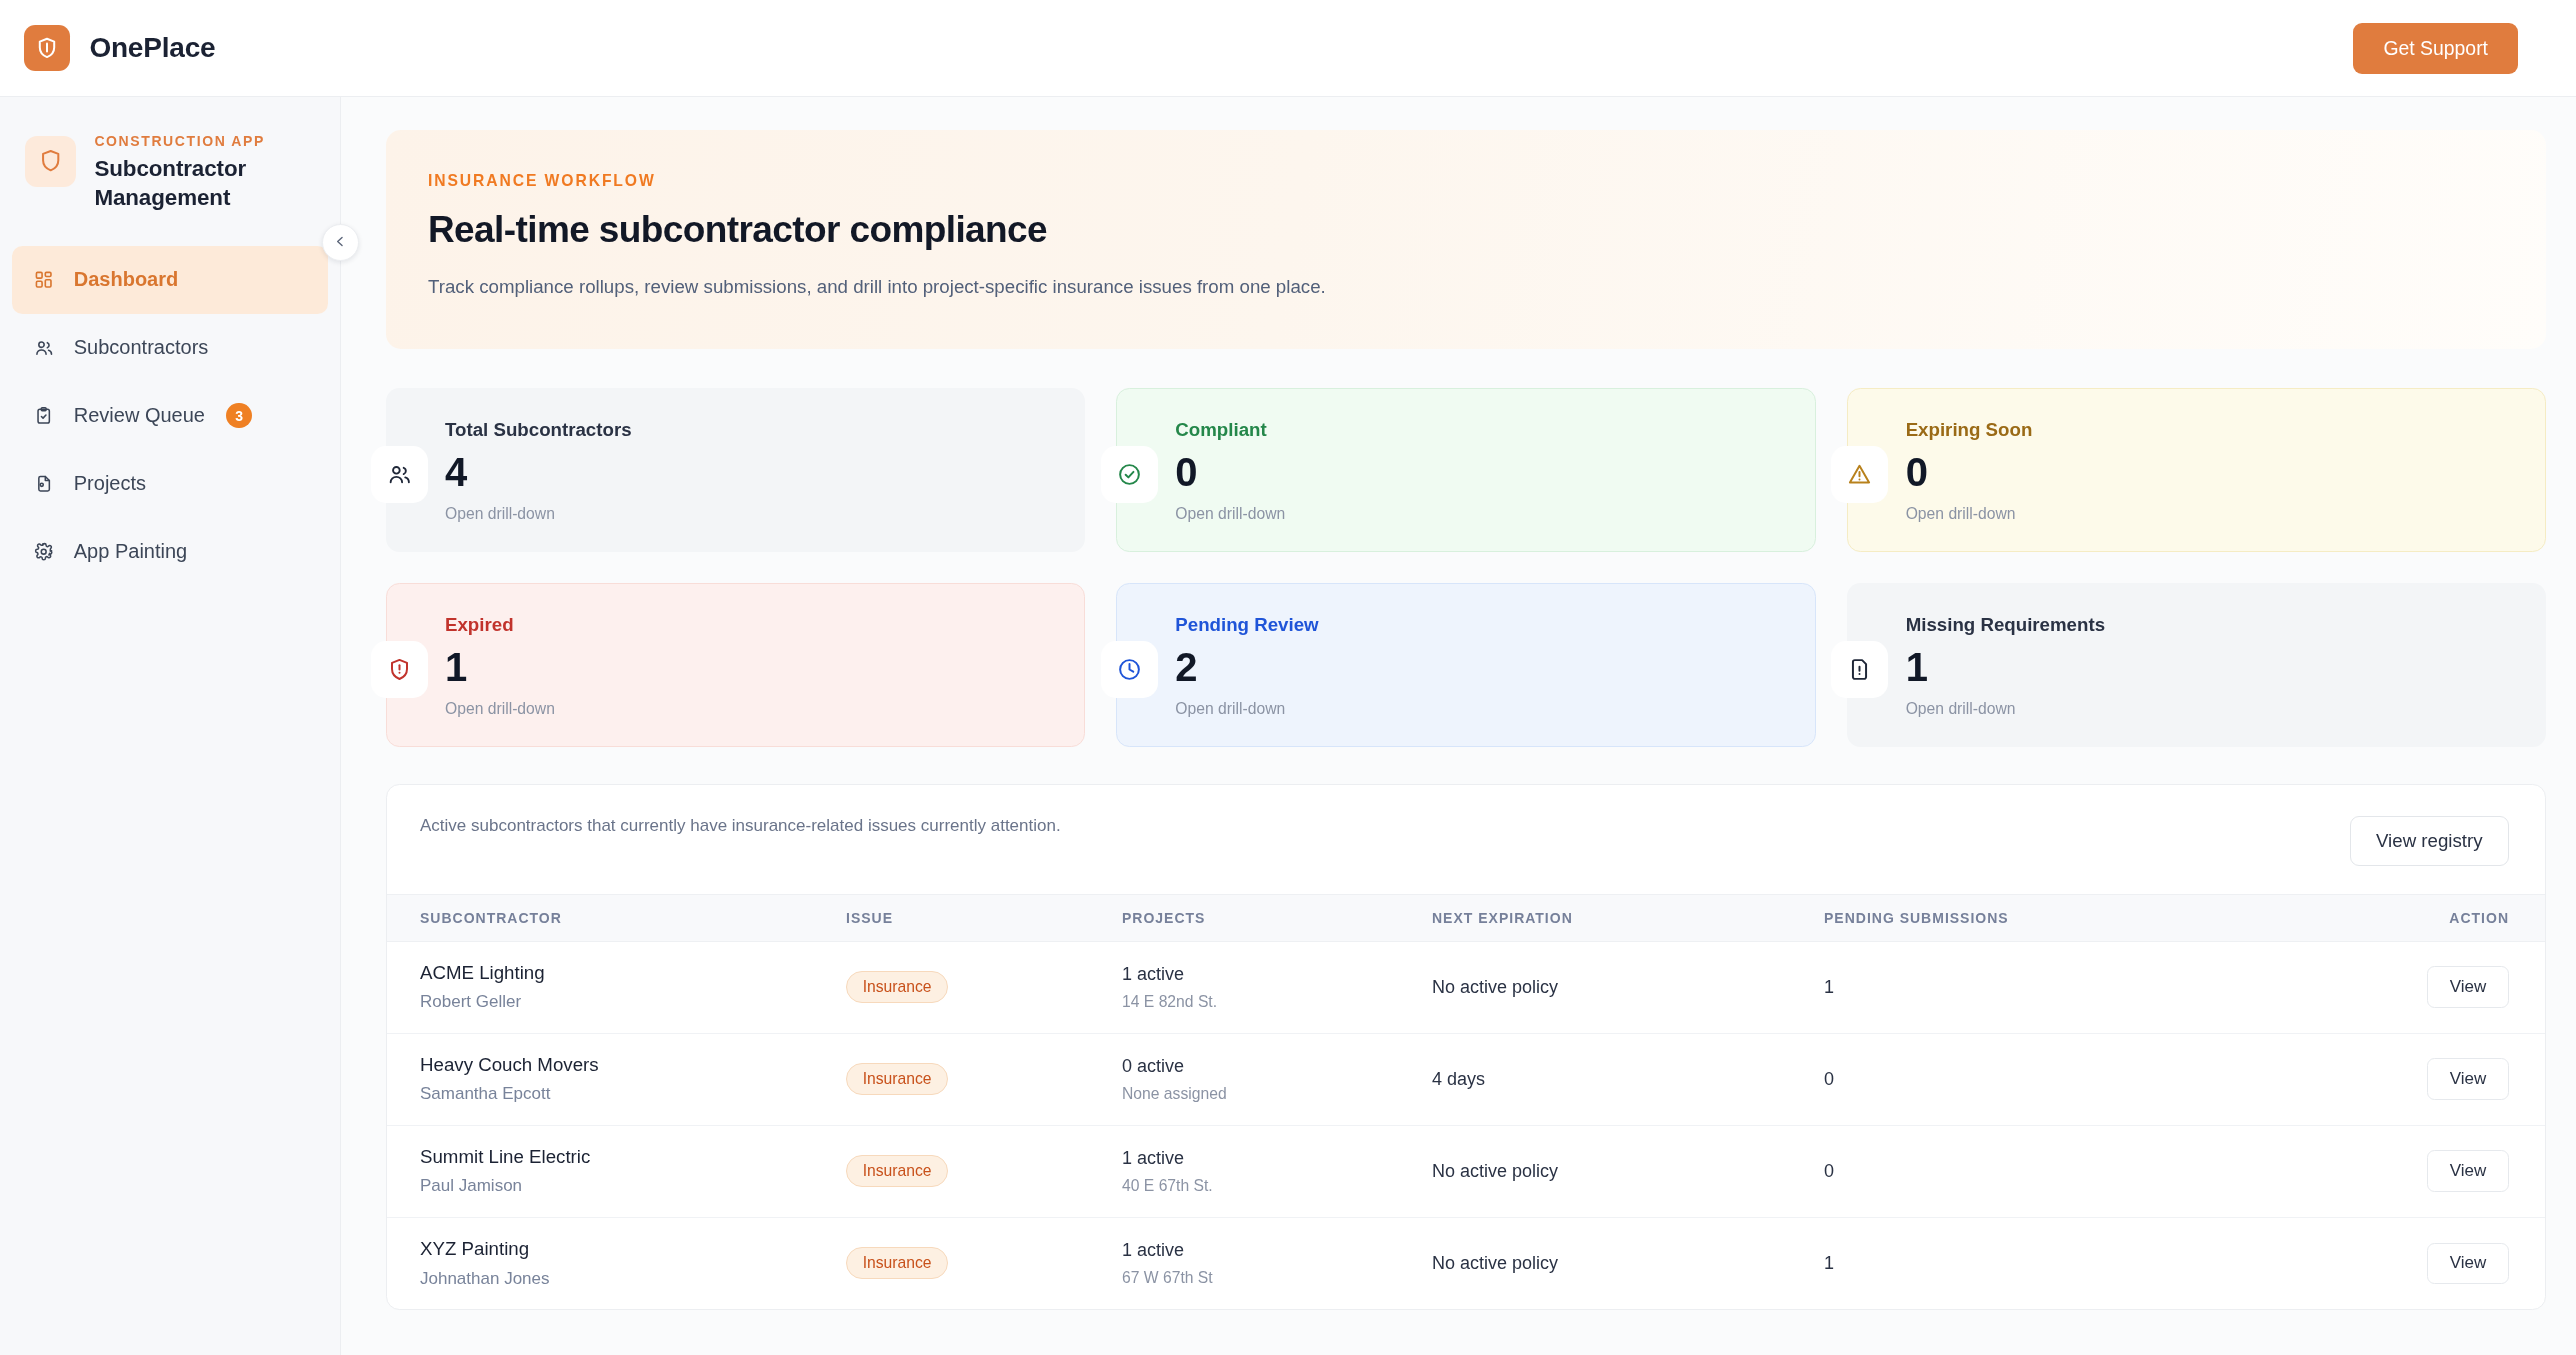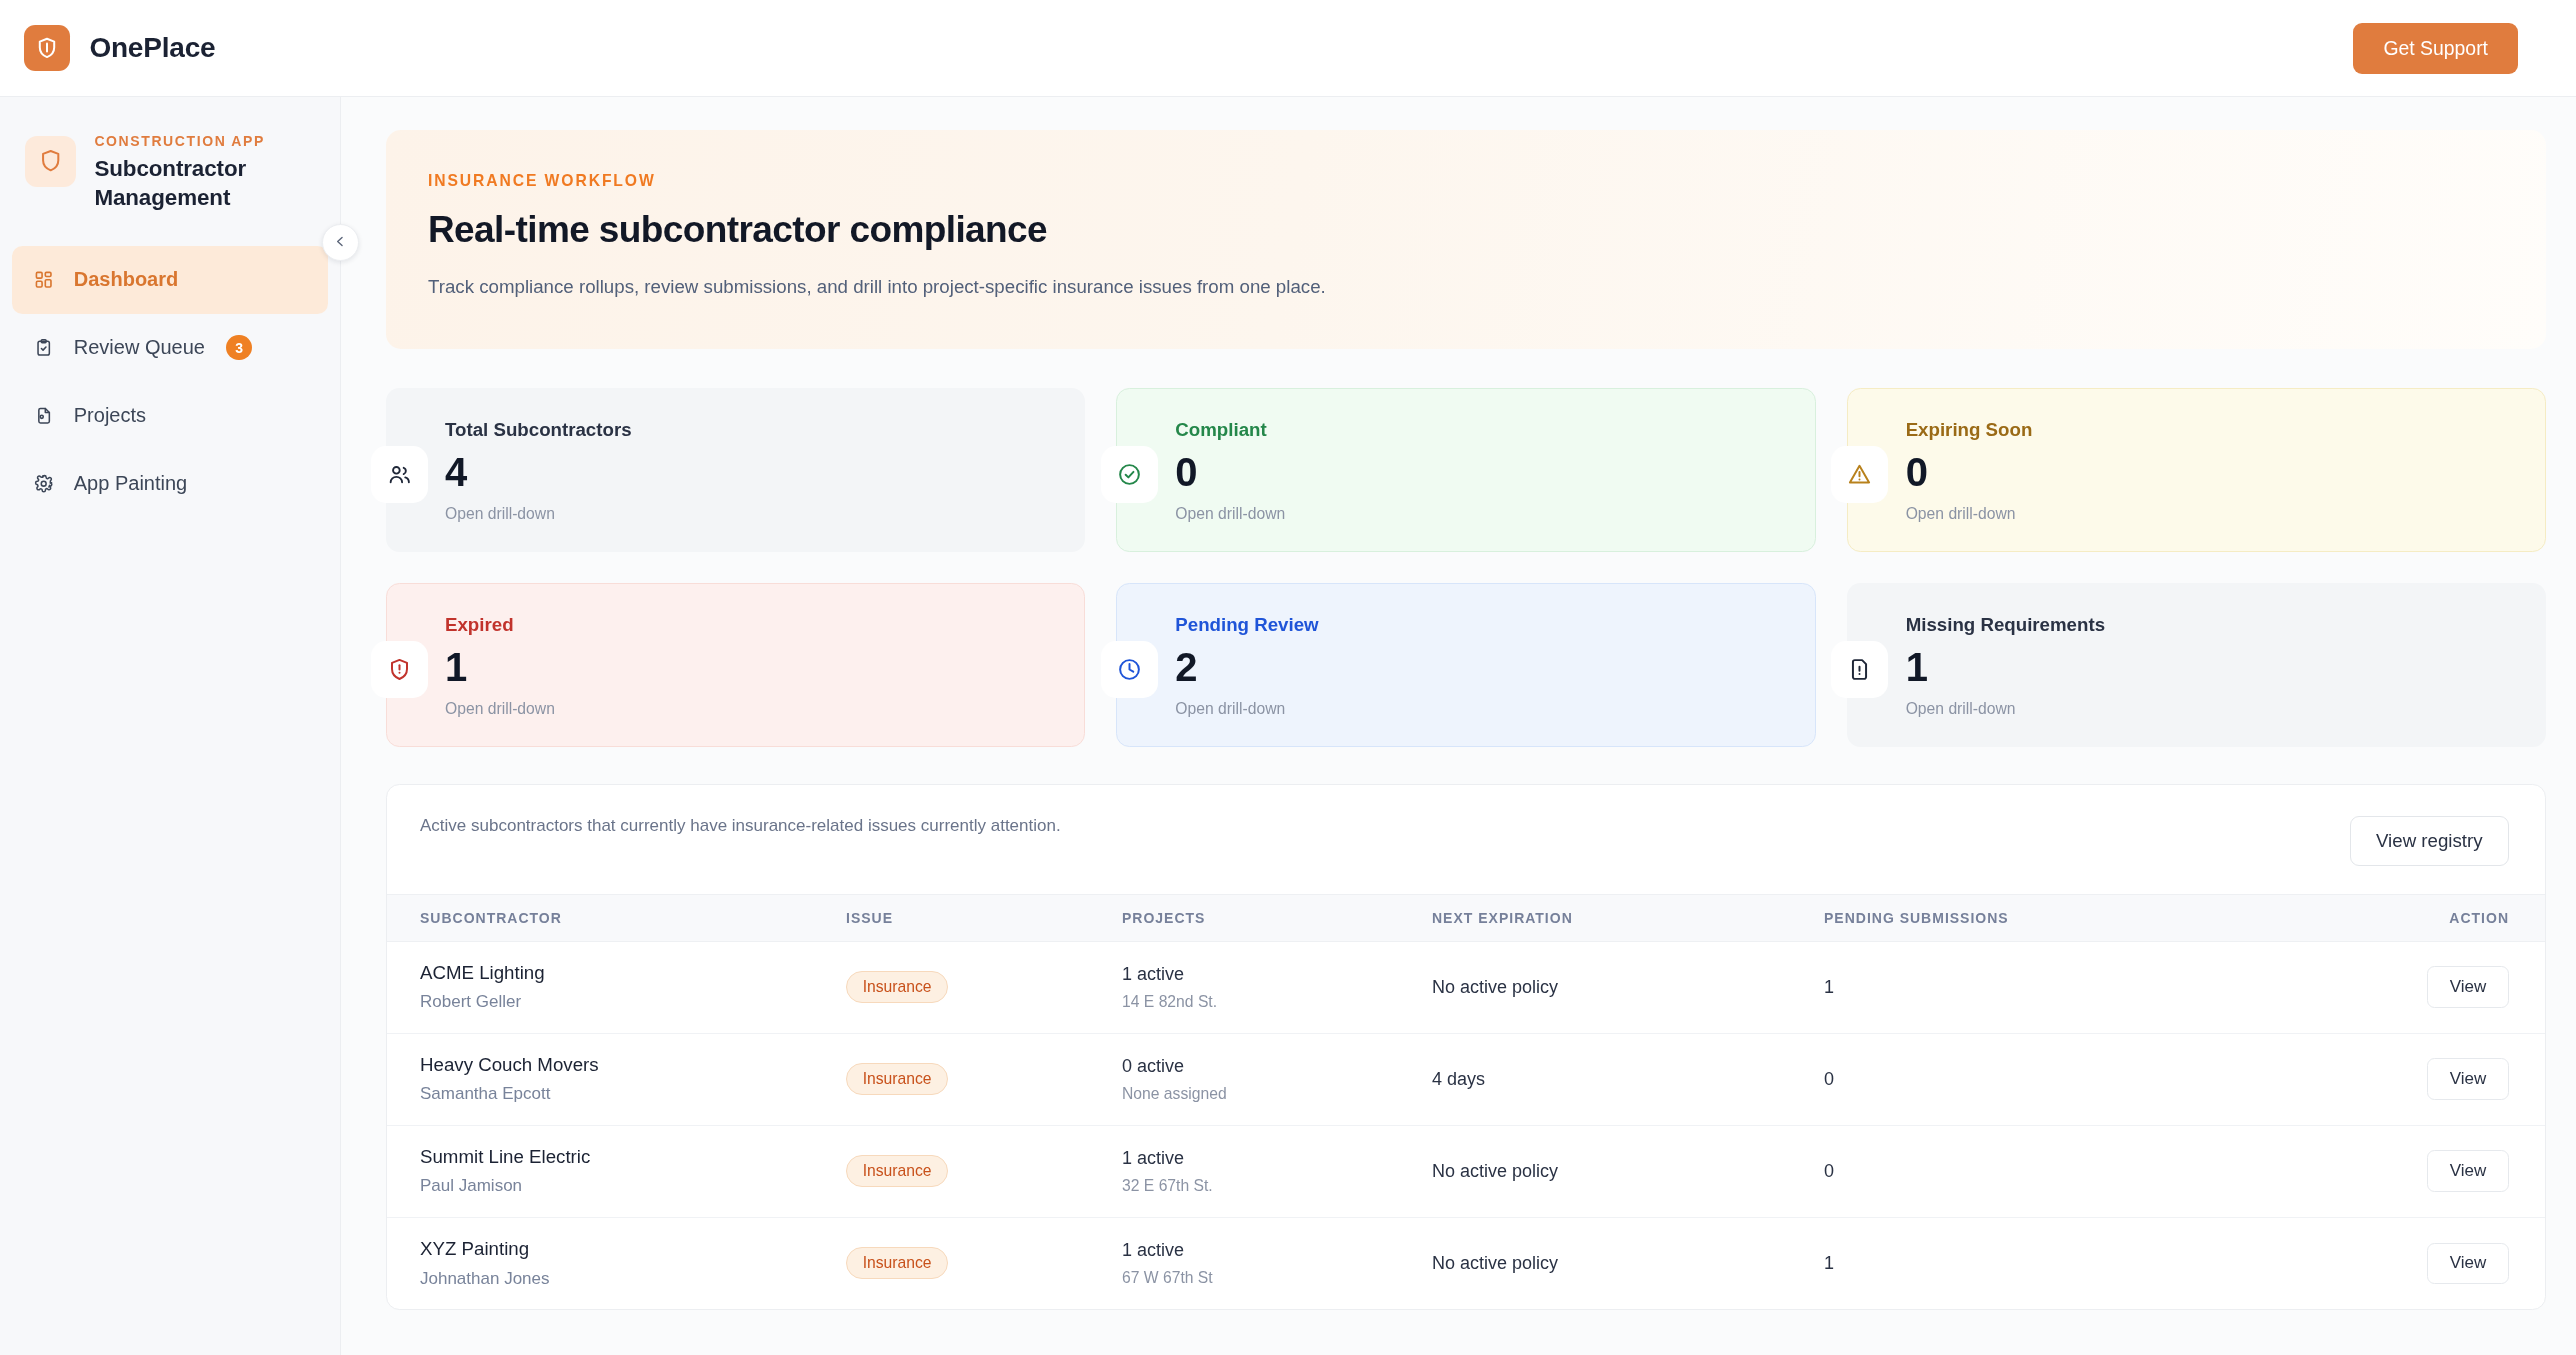--- a/index.html
+++ b/index.html
@@ -238,20 +238,31 @@
           <svg width="19.4" height="19.4" viewBox="0 0 24 24" fill="none" stroke="#d9762f" stroke-width="2">
             <rect x="3" y="3" width="7" height="7" rx="1.4"></rect>
               <rect x="14" y="3" width="7" height="5" rx="1.4"></rect>
             <rect x="14" y="12" width="7" height="9" rx="1.4"></rect>
               <rect x="3" y="14" width="7" height="7" rx="1.4"></rect>
           </svg>
         </span>
         <span>Dashboard</span>
       </div>
 
+      <div class="nav-item">
+        <span class="nav-ico">
+          <svg width="20" height="20" viewBox="0 0 24 24" fill="none" stroke="#3c4657" stroke-width="1.9" stroke-linecap="round">
+            <circle cx="9" cy="8" r="3.2"></circle>
+              <path d="M3.5 19.5c0-3 2.5-5.2 5.5-5.2s5.5 2.2 5.5 5.2"></path>
+            <path d="M16 5.6a3.2 3.2 0 0 1 0 6"></path>
+              <path d="M17.5 14.8c2.2.6 3.5 2.4 3.5 4.7"></path>
+          </svg>
+        </span>
+        <span>Subcontractors</span>
+      </div>
 
       <div class="nav-item">
         <span class="nav-ico">
           <svg width="19.4" height="19.4" viewBox="0 0 24 24" fill="none" stroke="#3c4657" stroke-width="1.9" stroke-linecap="round" stroke-linejoin="round">
             <rect x="5" y="4" width="14" height="17" rx="2.2"></rect>
             <rect x="9" y="2.2" width="6" height="3.6" rx="1.1"></rect>
             <path d="m9.2 13 2 2 3.6-3.8"></path>
           </svg>
         </span>
         <span>Review Queue</span>
@@ -447,21 +458,21 @@
           <tr>
             <td class="c-sub">
               <div class="cell-name">Summit Line Electric</div>
               <div class="cell-person">Paul Jamison</div>
             </td>
             <td class="c-issue">
               <span class="badge">Insurance</span>
             </td>
             <td class="c-proj">
               <div class="cell-main">1 active</div>
-              <div class="cell-meta">32 E 67th St.</div>
+              <div class="cell-meta">40 E 67th St.</div>
             </td>
             <td class="c-exp">
               <span class="cell-plain">No active policy</span>
             </td>
             <td class="c-pend">
               <span class="cell-plain">0</span>
             </td>
             <td class="c-act">
               <button class="view-btn">View</button>
             </td>

